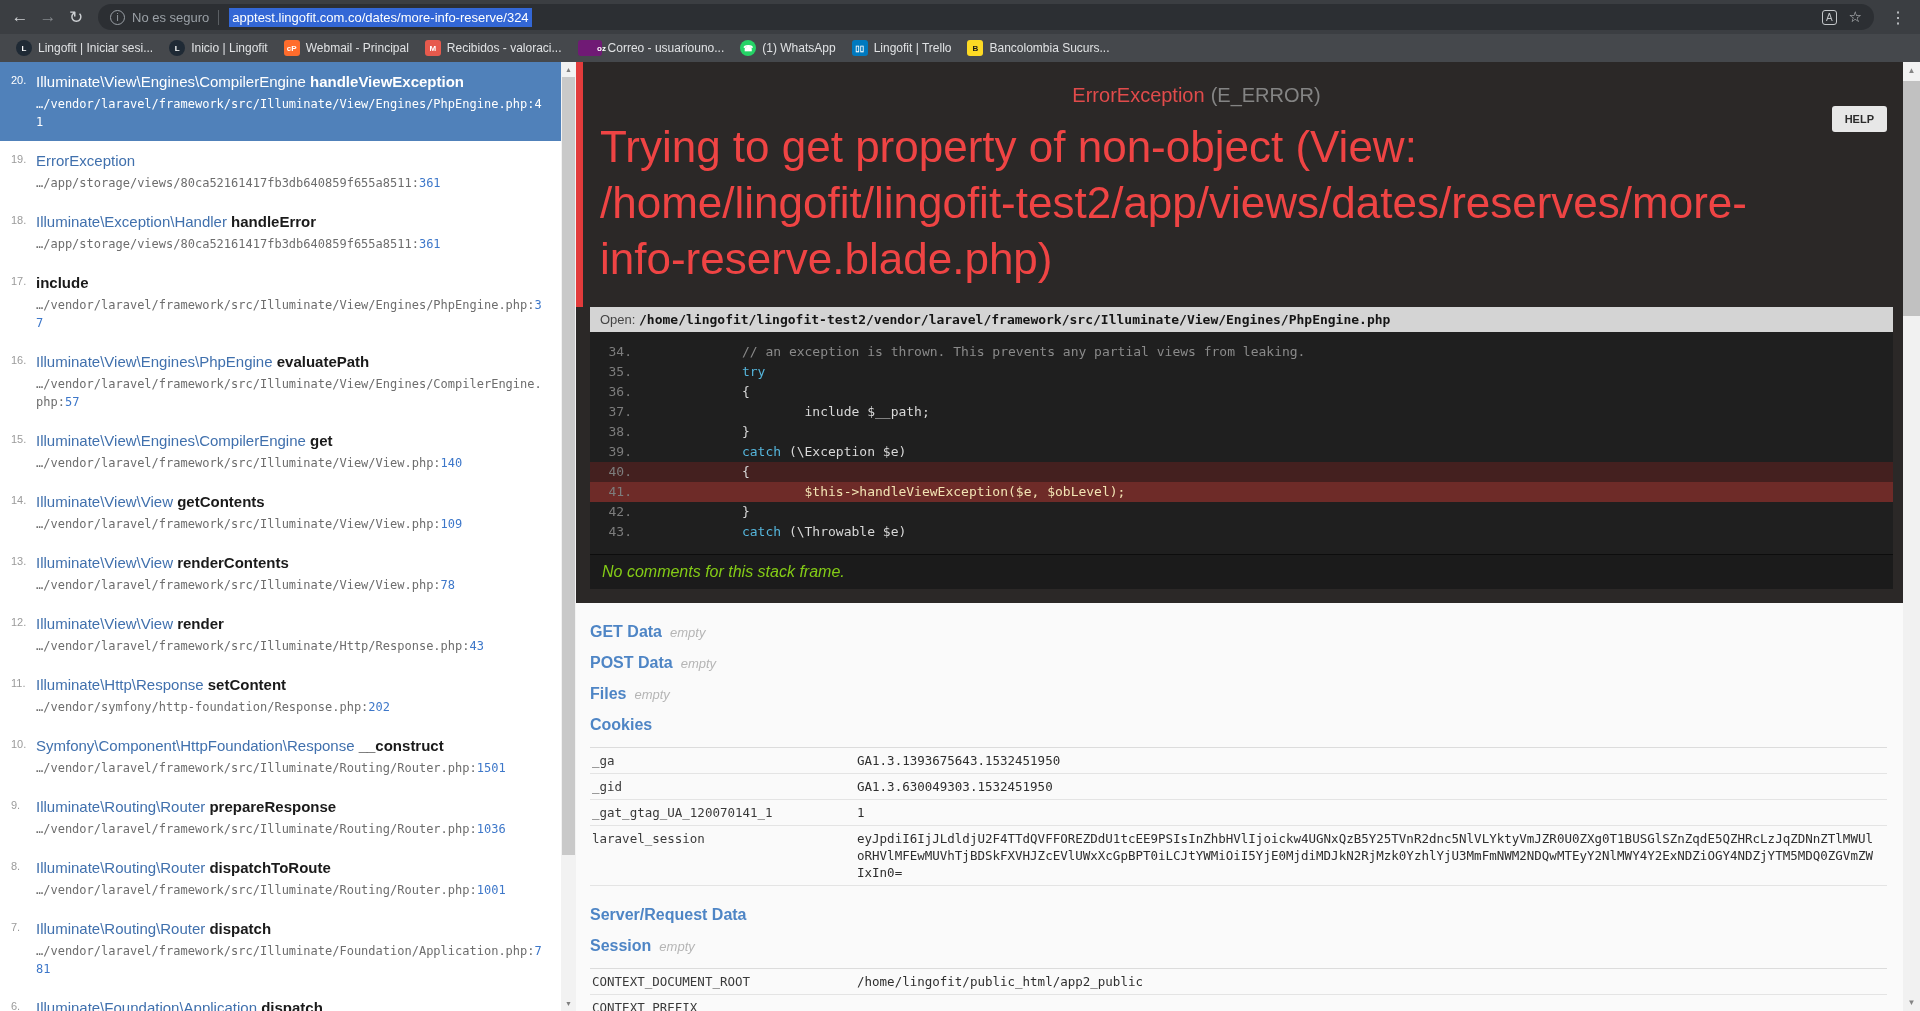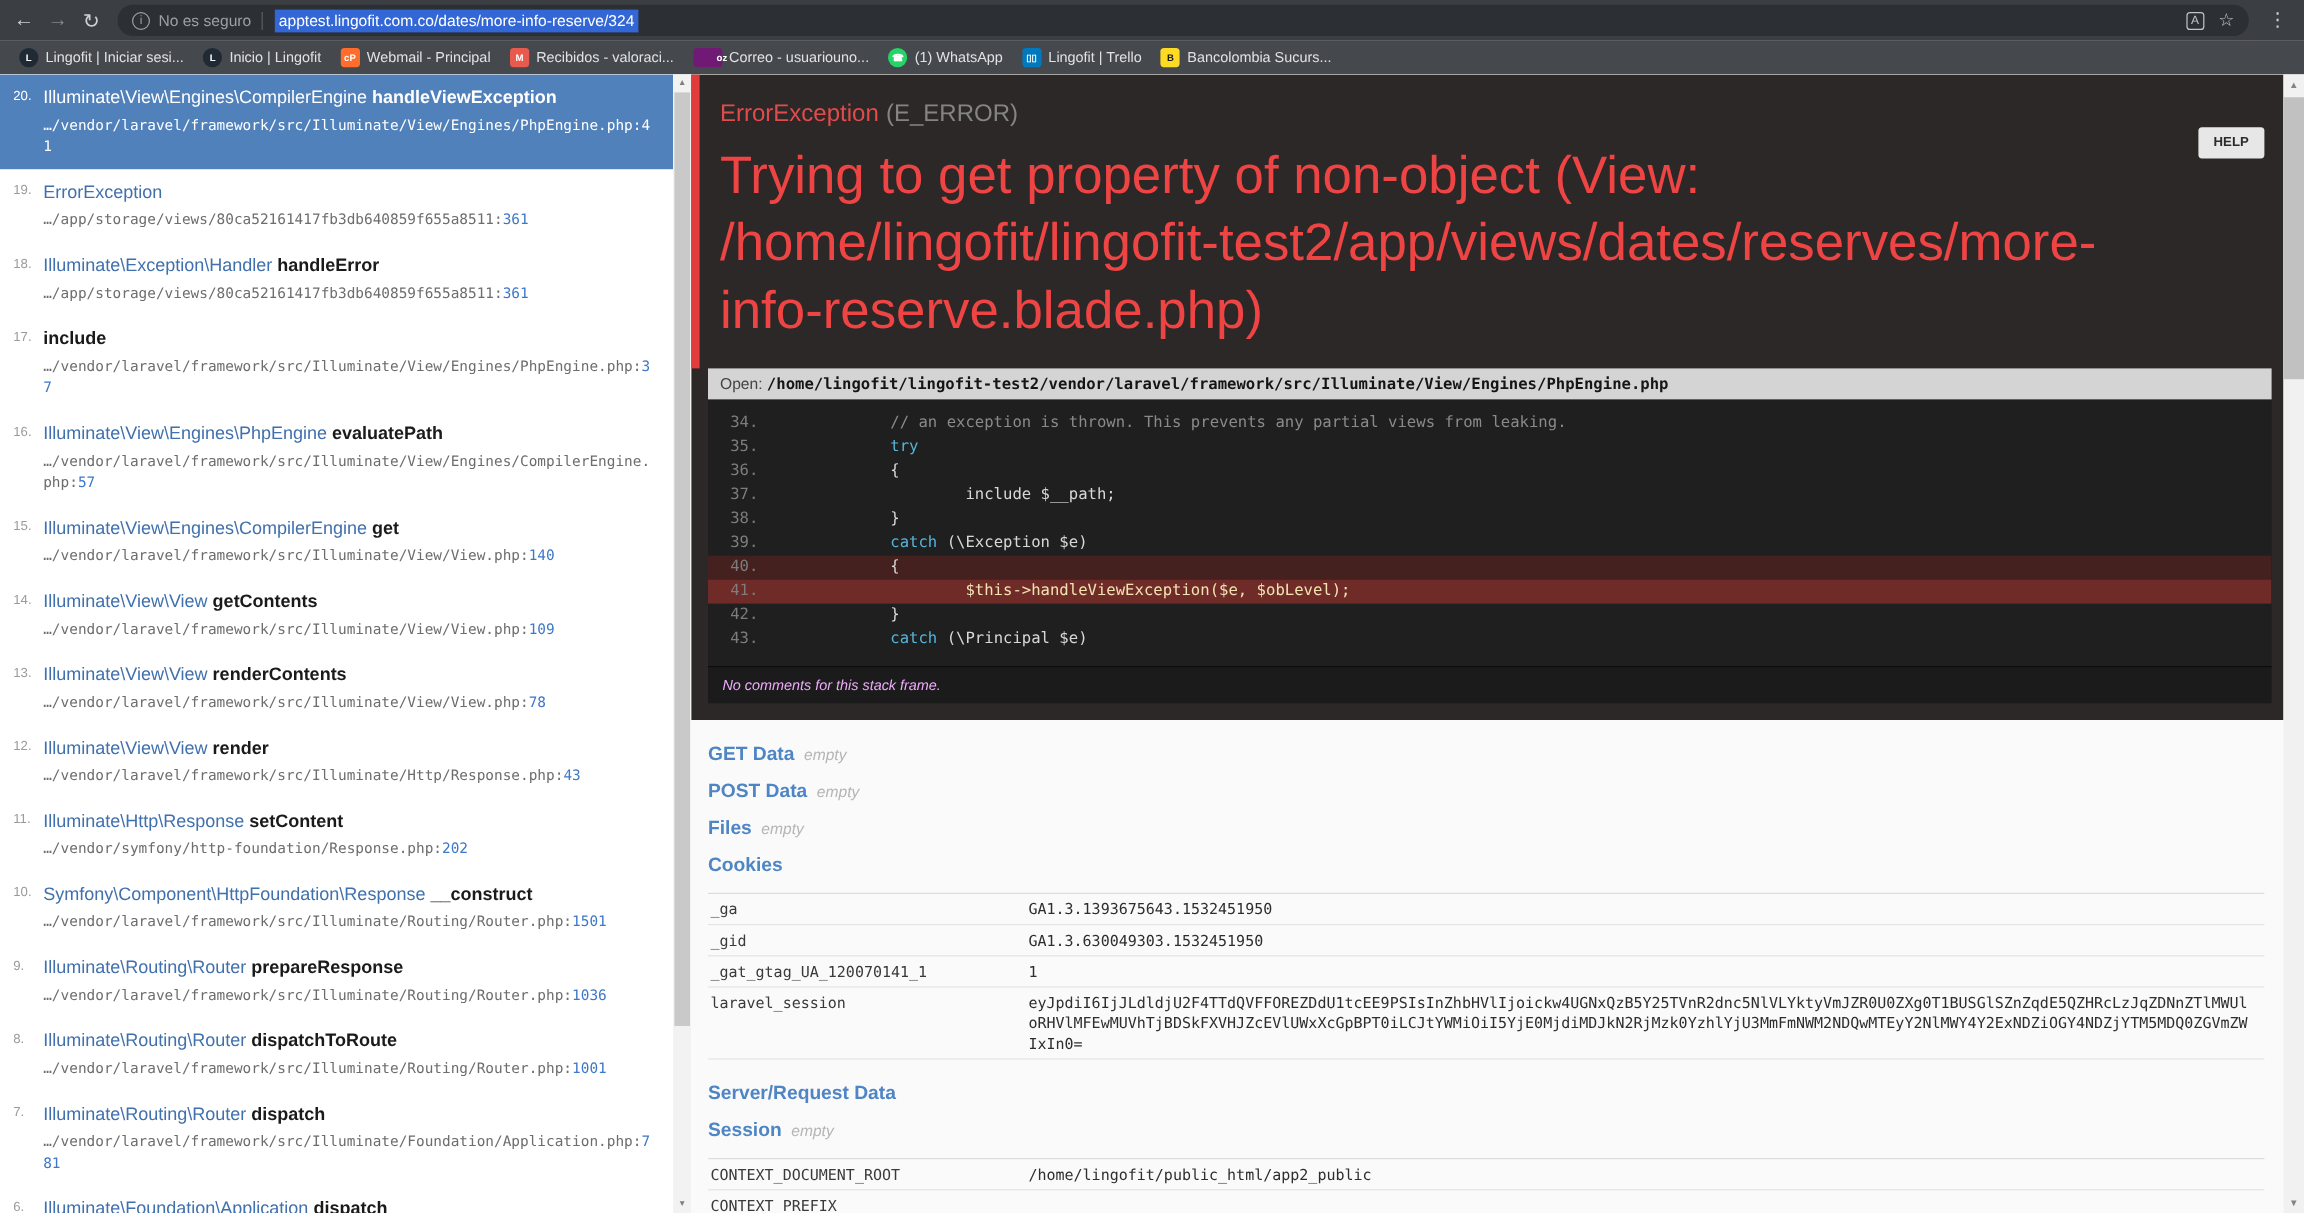--- a/index.html
+++ b/index.html
@@ -54,41 +54,41 @@
   .side-scrollbar .arrow { position:absolute; left:0; width:15px; height:15px; display:flex;
                            align-items:center; justify-content:center; font-size:7px; color:#7f7f7f; cursor:pointer; }
   .side-scrollbar .arrow.up { top:0; }
   .side-scrollbar .arrow.down { bottom:0; }
   .side-scrollbar .thumb { position:absolute; top:15px; left:1px; right:1px; height:82%; background:#c9c9c9; cursor:pointer; }
 
   
   .main { flex:1; display:flex; flex-direction:column; background:#fafafa; overflow:hidden; }
   .dark-zone { background:#2b2827; padding-bottom:14px; }
   .exc-header { position:relative; border-left:7px solid #e23b3b; padding:22px 110px 20px 17px; }
-  .exc-class-row { font-size:20px; margin-bottom:12px; }
+  .exc-class-row { font-size:20px; margin-bottom:12px;text-align:center; }
   .exc-class { color:#e14b4b; }
   .exc-severity { color:#848484; margin-left:6px; }
   .exc-message { font-size:44px; font-weight:normal; line-height:1.27; color:#ef4444; max-width:1200px; }
   .help-button { position:absolute; top:44px; right:16px; background:#e7e7e7; color:#2b2b2b;
                  font-size:11px; font-weight:bold; padding:7px 13px; border-radius:3px; cursor:pointer; }
 
   .code-panel { margin:0 10px 0 14px; }
   .open-bar { background:#d4d4d4; padding:5px 10px; font-size:13px; color:#444; }
   .open-path { font-family:"DejaVu Sans Mono", monospace; font-weight:bold; color:#151515; cursor:pointer; }
   .code-lines { background:#1f1f1f; padding:10px 0 12px; font-family:"DejaVu Sans Mono", monospace;
                 font-size:13px; line-height:20px; color:#d8d8d8; overflow:hidden; }
   .code-line { white-space:pre; }
   .line-num { display:inline-block; width:58px; text-align:right; padding-right:16px; color:#7d7d7d; }
   .code-line.hl-soft { background:#44201f; }
   .code-line.hl-strong { background:#6e2b28; }
   .kw { color:#55b5db; }
   .comment { color:#8a8a8a; }
   .hl-text { color:#f2e3b3; }
   .comments-strip { background:#1b1b1b; border-top:1px solid #0d0d0d; padding:8px 12px;
-                    font-style:italic; font-size:12px; color:#f0abfc; }
+                    font-style:italic; font-size:16px; color:#84cc16; }
 
   
   .details { flex:1; background:#fafafa; padding:20px 16px 0 14px; overflow:hidden; }
   .section-row { margin-bottom:13px; }
   .section-title { display:inline; font-size:16px; font-weight:bold; color:#4e85c5; }
   .empty-label { font-style:italic; color:#b5b5b5; font-size:13px; margin-left:8px;margin-top:40px; }
   .data-table { width:100%; border-collapse:collapse; margin:12px 0 20px;
                 font-family:"DejaVu Sans Mono", monospace; font-size:12.5px; color:#2e2e2e;
                 border-top:1px solid #dcdcdc; }
   .data-table td { padding:4px 10px 4px 2px; border-bottom:1px solid #e4e4e4; vertical-align:top; word-break:break-all; line-height:17px; }
@@ -261,21 +261,21 @@
         <div class="code-lines" id="code-lines">
             <div class="code-line"><span class="line-num">34.</span><span class="code-text"><span class="comment">            // an exception is thrown. This prevents any partial views from leaking.</span></span></div>
             <div class="code-line"><span class="line-num">35.</span><span class="code-text"><span>            </span><span class="kw">try</span></span></div>
             <div class="code-line"><span class="line-num">36.</span><span class="code-text"><span>            {</span></span></div>
             <div class="code-line"><span class="line-num">37.</span><span class="code-text"><span>                    include $__path;</span></span></div>
             <div class="code-line"><span class="line-num">38.</span><span class="code-text"><span>            }</span></span></div>
             <div class="code-line"><span class="line-num">39.</span><span class="code-text"><span>            </span><span class="kw">catch</span><span> (\Exception $e)</span></span></div>
             <div class="code-line hl-soft"><span class="line-num">40.</span><span class="code-text"><span>            {</span></span></div>
             <div class="code-line hl-strong"><span class="line-num">41.</span><span class="code-text"><span class="hl-text">                    $this-&gt;handleViewException($e, $obLevel);</span></span></div>
             <div class="code-line"><span class="line-num">42.</span><span class="code-text"><span>            }</span></span></div>
-            <div class="code-line"><span class="line-num">43.</span><span class="code-text"><span>            </span><span class="kw">catch</span><span> (\Principal $e)</span></span></div>
+            <div class="code-line"><span class="line-num">43.</span><span class="code-text"><span>            </span><span class="kw">catch</span><span> (\Throwable $e)</span></span></div>
           </div>
         <div class="comments-strip">No comments for this stack frame.</div>
       </div>
     </div>
 
     <div class="details">
       <div class="section-row">
         <h2 class="section-title">GET Data</h2><span class="empty-label">empty</span>
       </div>
       <div class="section-row">

